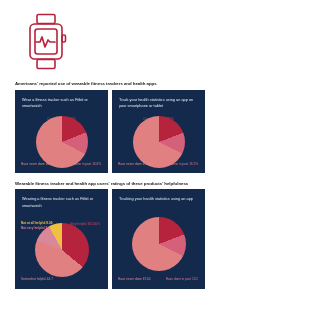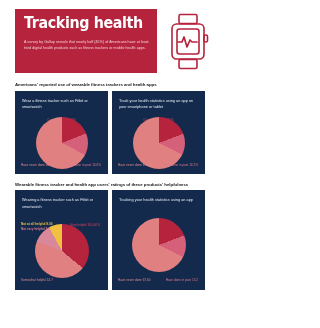--- a/index.html
+++ b/index.html
@@ -130,24 +130,20 @@
   .bot-right-lbl    { bottom: 7px; right: 7px; }
   .legend-left      { bottom: 6px; left: 6px; }
   .legend-right     { bottom: 6px; right: 7px; }
 </style>
 </head>
 <body>
 
 <div class="page">
 
   <div class="header-row">
-    <div class="header-block">
-      <div class="header-title">Tracking health</div>
-      <div class="header-sub">A survey by Gallup reveals that nearly half (45%) of Americans have at least tried digital health products such as fitness trackers or mobile health apps.</div>
-    </div>
     <div class="watch-wrap">
       <svg width="44" height="58" viewBox="0 0 44 58">
         <g fill="none" stroke="#b5233c" stroke-width="1.6">
           <rect x="13" y="1.5" width="18" height="9" rx="1.5"></rect>
           <rect x="6" y="11" width="32" height="35" rx="4.5"></rect>
           <rect x="11" y="16" width="22" height="25" rx="2.5"></rect>
           <rect x="13" y="46.5" width="18" height="9" rx="1.5"></rect>
           <rect x="38" y="22" width="3.5" height="7" rx="1.5"></rect>
         </g>
         <path d="M12 29 L16 29 L18 24 L21 34 L24 27 L26 29 L31 29" fill="none" stroke="#b5233c" stroke-width="1.7" stroke-linecap="round" stroke-linejoin="round"></path>

